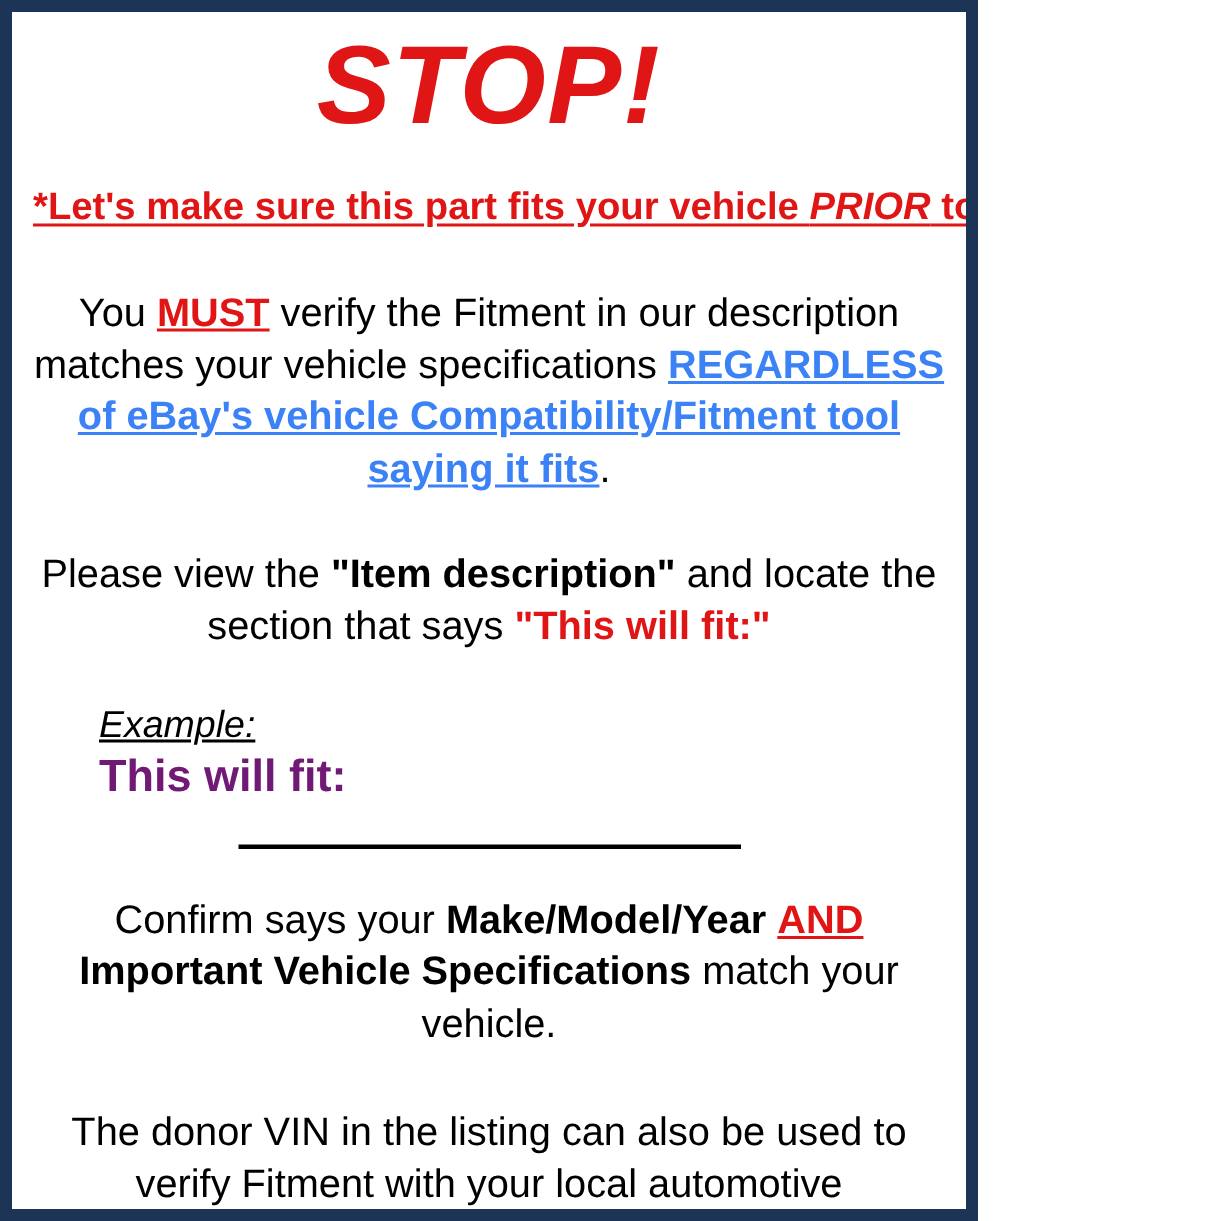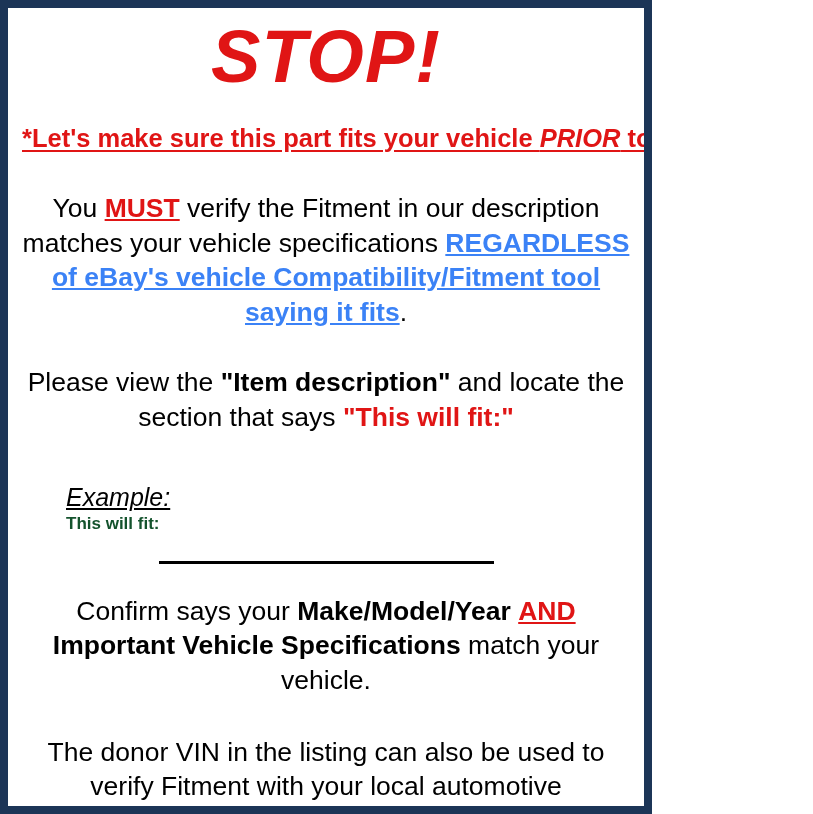--- a/index.html
+++ b/index.html
@@ -90,26 +90,25 @@
     padding-left: 44px;
     text-align: left;
   }
   #example-label {
     font-size: 25px;
     font-style: italic;
     color: #000000;
     text-decoration: underline;
     text-underline-offset: 2px;
     line-height: 1.1;
-    margin-top: 14px;
   }
   #example-fit {
-    font-size: 17px;
+    font-size: 30px;
     font-weight: bold;
-    color: #14532d;
+    color: #701a75;
     line-height: 1.25;
     margin-top: 2px;
   }
   #example-spec {
     margin-top: 20px;
     font-size: 21px;
     font-weight: bold;
     color: #e01515;
     letter-spacing: 0.1px;
     white-space: nowrap;

